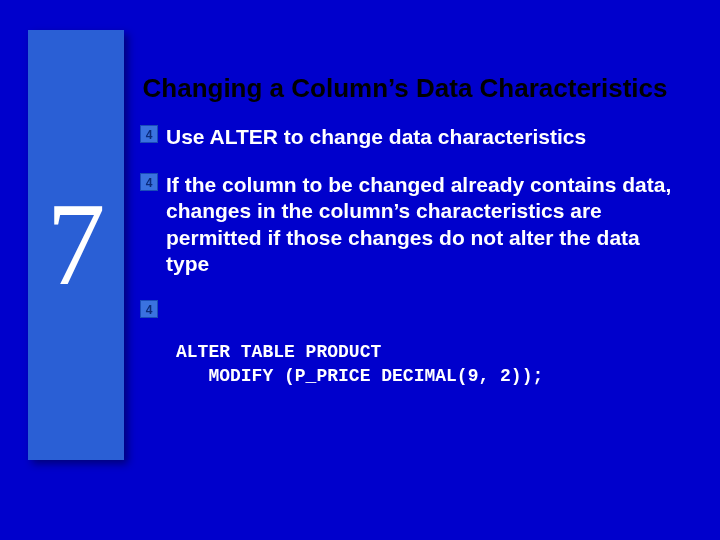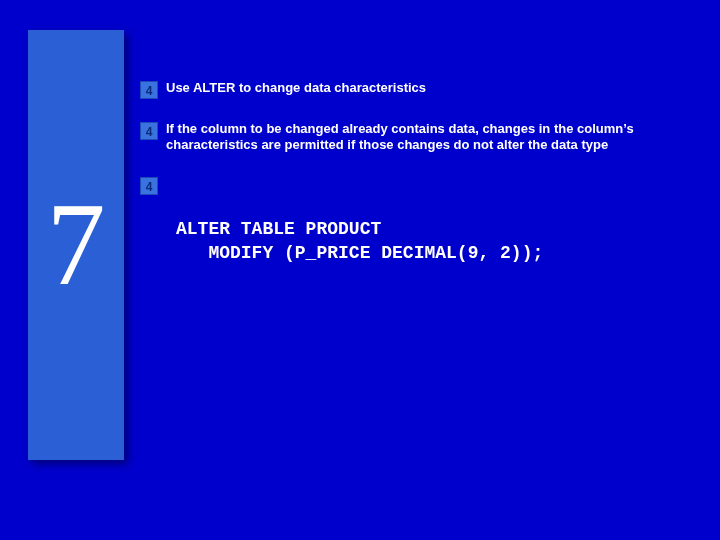--- a/index.html
+++ b/index.html
@@ -57,21 +57,21 @@
   }
   .bullet-icon {
     flex: 0 0 auto;
     width: 18px;
     height: 18px;
     margin-right: 8px;
     margin-top: 1px;
   }
   .bullet-text {
     color: #ffffff;
-    font-size: 13px;
+    font-size: 21px;
     font-weight: bold;
     line-height: 1.25;
   }
   .code-block {
     margin-top: 22px;
     margin-left: 36px;
     font-family: "Courier New", Courier, monospace;
     font-size: 18px;
     font-weight: bold;
     color: #ffffff;
@@ -80,20 +80,21 @@
   }
 </style>
 </head>
 <body>
 
 <div class="sidebar-box">
   <div class="chapter-num">7</div>
 </div>
 
 <div class="content">
+  <div class="title">Changing a Column’s Data Characteristics</div>
 
   <div class="bullets">
 
     <div class="bullet">
       <span class="bullet-icon">
         <svg viewBox="0 0 18 18" width="18" height="18">
           <rect x="0" y="0" width="18" height="18" fill="#1a4db8"></rect>
           <rect x="1" y="1" width="16" height="16" fill="#3a72e0"></rect>
           <text x="9" y="13.5" text-anchor="middle" font-family="Arial" font-size="12" font-weight="bold" fill="#0a2a7a">4</text>
         </svg>

